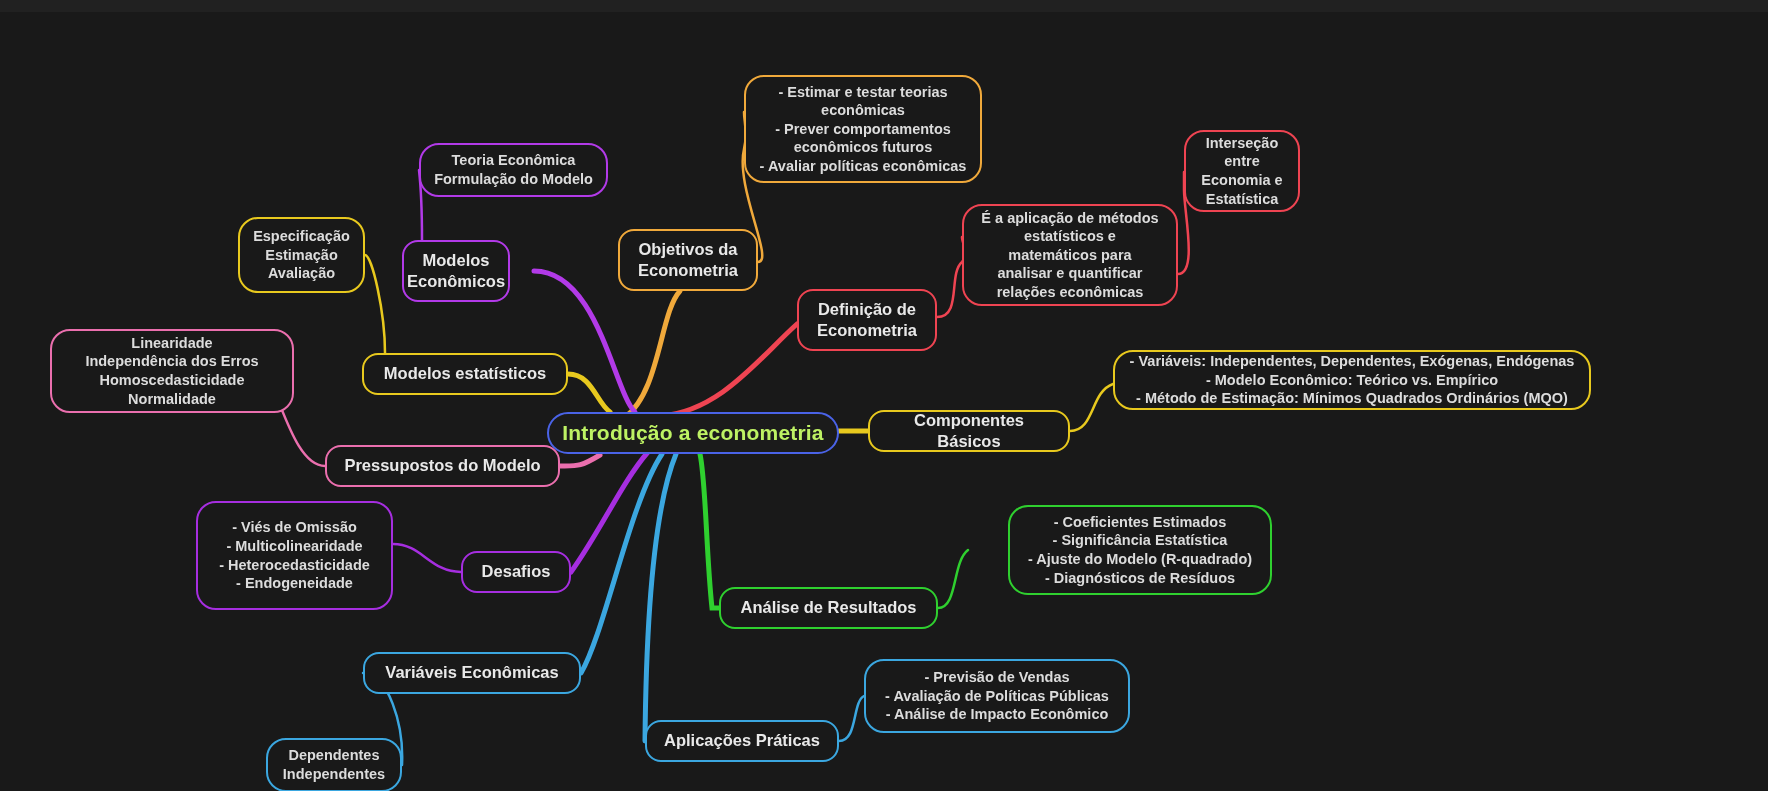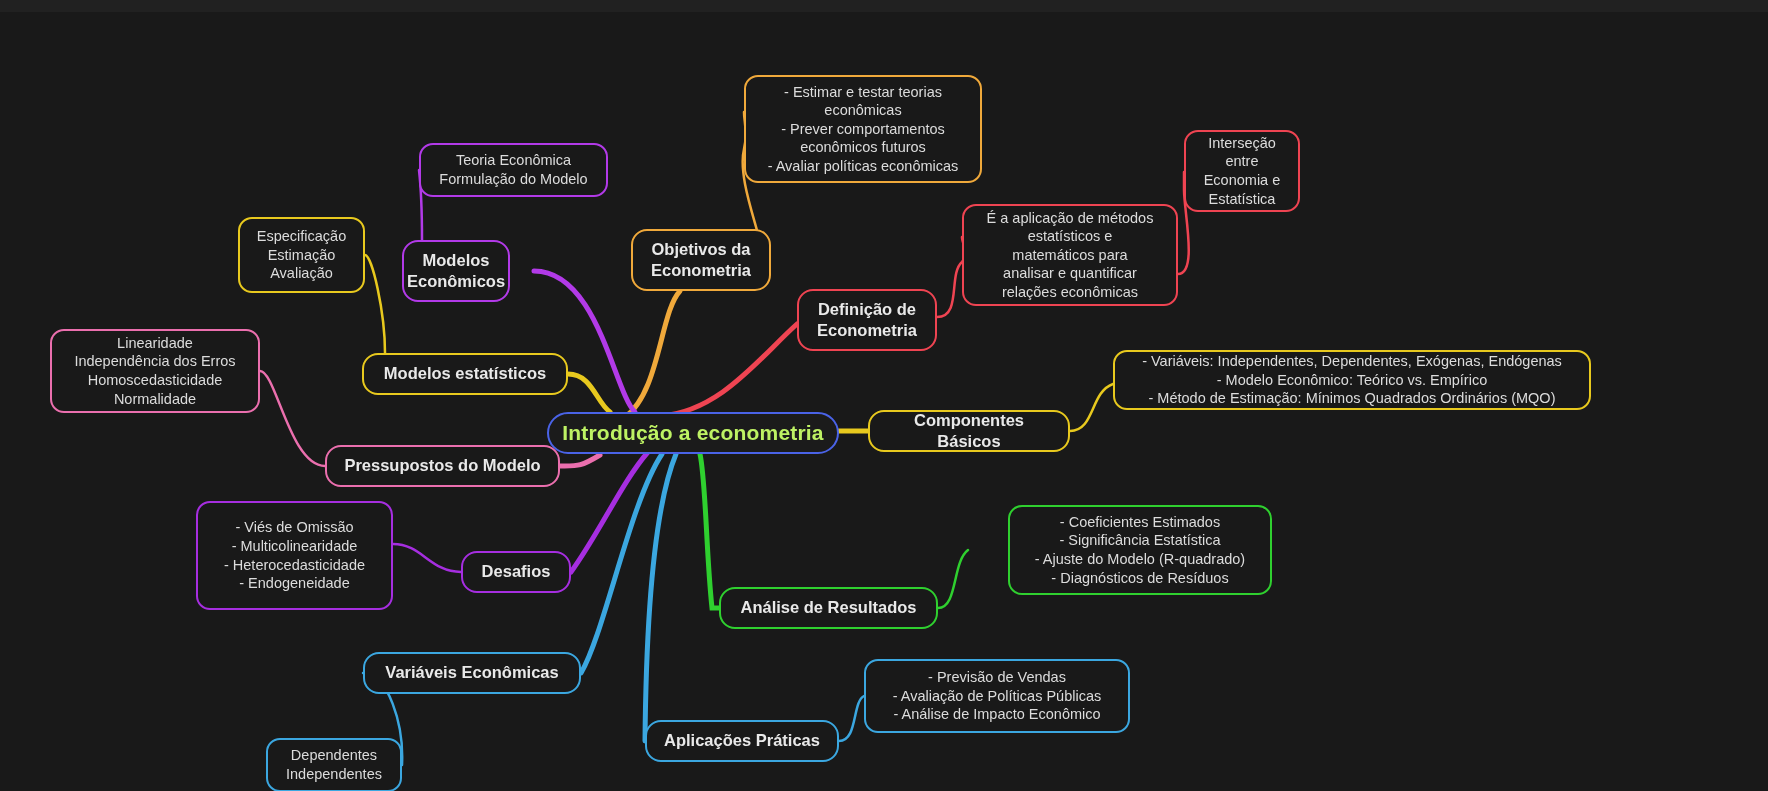--- a/index.html
+++ b/index.html
@@ -55,23 +55,23 @@
     letter-spacing: .2px;
   }
   .node.branch {
     border-radius: 16px;
     font-size: 16.5px;
     font-weight: 700;
     color: #e9e9e9;
     padding: 0 14px;
   }
   .node.leaf {
-    border-radius: 14px;
+    border-radius: 20px;
     font-size: 14.5px;
-    font-weight: 400;
+    font-weight: 700;
     color: #dcdcdc;
     padding: 6px 12px;
   }
 </style>
 </head>
 <body>
 
 <div id="app">
 
   <div id="topbar"></div>
@@ -95,21 +95,21 @@
         <path d="M 461 560 C 430 560 422 532 393 532" stroke="#a62ee0" fill="none" stroke-width="2.5" stroke-linecap="round"></path>
         <path d="M 600 443 C 580 455 578 454 560 454" stroke="#eb6fae" fill="none" stroke-width="5" stroke-linecap="round"></path>
         <path d="M 325 454 C 290 454 276 359 260 359" stroke="#eb6fae" fill="none" stroke-width="2.5" stroke-linecap="round"></path>
         <path d="M 610 400 C 596 390 592 362 568 362" stroke="#e8c91e" fill="none" stroke-width="5" stroke-linecap="round"></path>
         <path d="M 385 341 C 385 300 372 243 365 243" stroke="#e8c91e" fill="none" stroke-width="2.5" stroke-linecap="round"></path>
         <path d="M 635 400 C 614 380 598 259 534 259" stroke="#b23ae8" fill="none" stroke-width="5" stroke-linecap="round"></path>
         <path d="M 422 228 C 422 185 419 158 419 158" stroke="#b23ae8" fill="none" stroke-width="2.5" stroke-linecap="round"></path>
       </svg>
     <div id="nodes-layer">
         <div class="node root" style="left: 547px; top: 400px; width: 292px; height: 42px; border-color: rgb(74, 99, 231);">Introdução a econometria</div>
-        <div class="node branch" style="left: 618px; top: 217px; width: 140px; height: 62px; border-color: rgb(240, 169, 59); margin-left: 13px;">Objetivos da
+        <div class="node branch" style="left: 618px; top: 217px; width: 140px; height: 62px; border-color: rgb(240, 169, 59);">Objetivos da
 Econometria</div>
         <div class="node leaf" style="left: 744px; top: 63px; width: 238px; height: 108px; border-color: rgb(240, 169, 59);">- Estimar e testar teorias
 econômicas
 - Prever comportamentos
 econômicos futuros
 - Avaliar políticas econômicas</div>
         <div class="node branch" style="left: 797px; top: 277px; width: 140px; height: 62px; border-color: rgb(239, 68, 82);">Definição de
 Econometria</div>
         <div class="node leaf" style="left: 962px; top: 192px; width: 216px; height: 102px; border-color: rgb(239, 68, 82);">É a aplicação de métodos
 estatísticos e
@@ -135,21 +135,21 @@
 - Análise de Impacto Econômico</div>
         <div class="node branch" style="left: 363px; top: 640px; width: 218px; height: 42px; border-color: rgb(59, 167, 224);">Variáveis Econômicas</div>
         <div class="node leaf" style="left: 266px; top: 726px; width: 136px; height: 54px; border-color: rgb(59, 167, 224);">Dependentes
 Independentes</div>
         <div class="node branch" style="left: 461px; top: 539px; width: 110px; height: 42px; border-color: rgb(166, 46, 224);">Desafios</div>
         <div class="node leaf" style="left: 196px; top: 489px; width: 197px; height: 109px; border-color: rgb(166, 46, 224);">- Viés de Omissão
 - Multicolinearidade
 - Heterocedasticidade
 - Endogeneidade</div>
         <div class="node branch" style="left: 325px; top: 433px; width: 235px; height: 42px; border-color: rgb(235, 111, 174);">Pressupostos do Modelo</div>
-        <div class="node leaf" style="left: 50px; top: 317px; width: 210px; height: 84px; border-color: rgb(235, 111, 174);">Linearidade
+        <div class="node leaf" style="left: 50px; top: 317px; width: 244px; height: 84px; border-color: rgb(235, 111, 174);">Linearidade
 Independência dos Erros
 Homoscedasticidade
 Normalidade</div>
         <div class="node branch" style="left: 362px; top: 341px; width: 206px; height: 42px; border-color: rgb(232, 201, 30);">Modelos estatísticos</div>
         <div class="node leaf" style="left: 238px; top: 205px; width: 127px; height: 76px; border-color: rgb(232, 201, 30);">Especificação
 Estimação
 Avaliação</div>
         <div class="node branch" style="left: 402px; top: 228px; width: 108px; height: 62px; border-color: rgb(178, 58, 232);">Modelos
 Econômicos</div>
         <div class="node leaf" style="left: 419px; top: 131px; width: 189px; height: 54px; border-color: rgb(178, 58, 232);">Teoria Econômica

